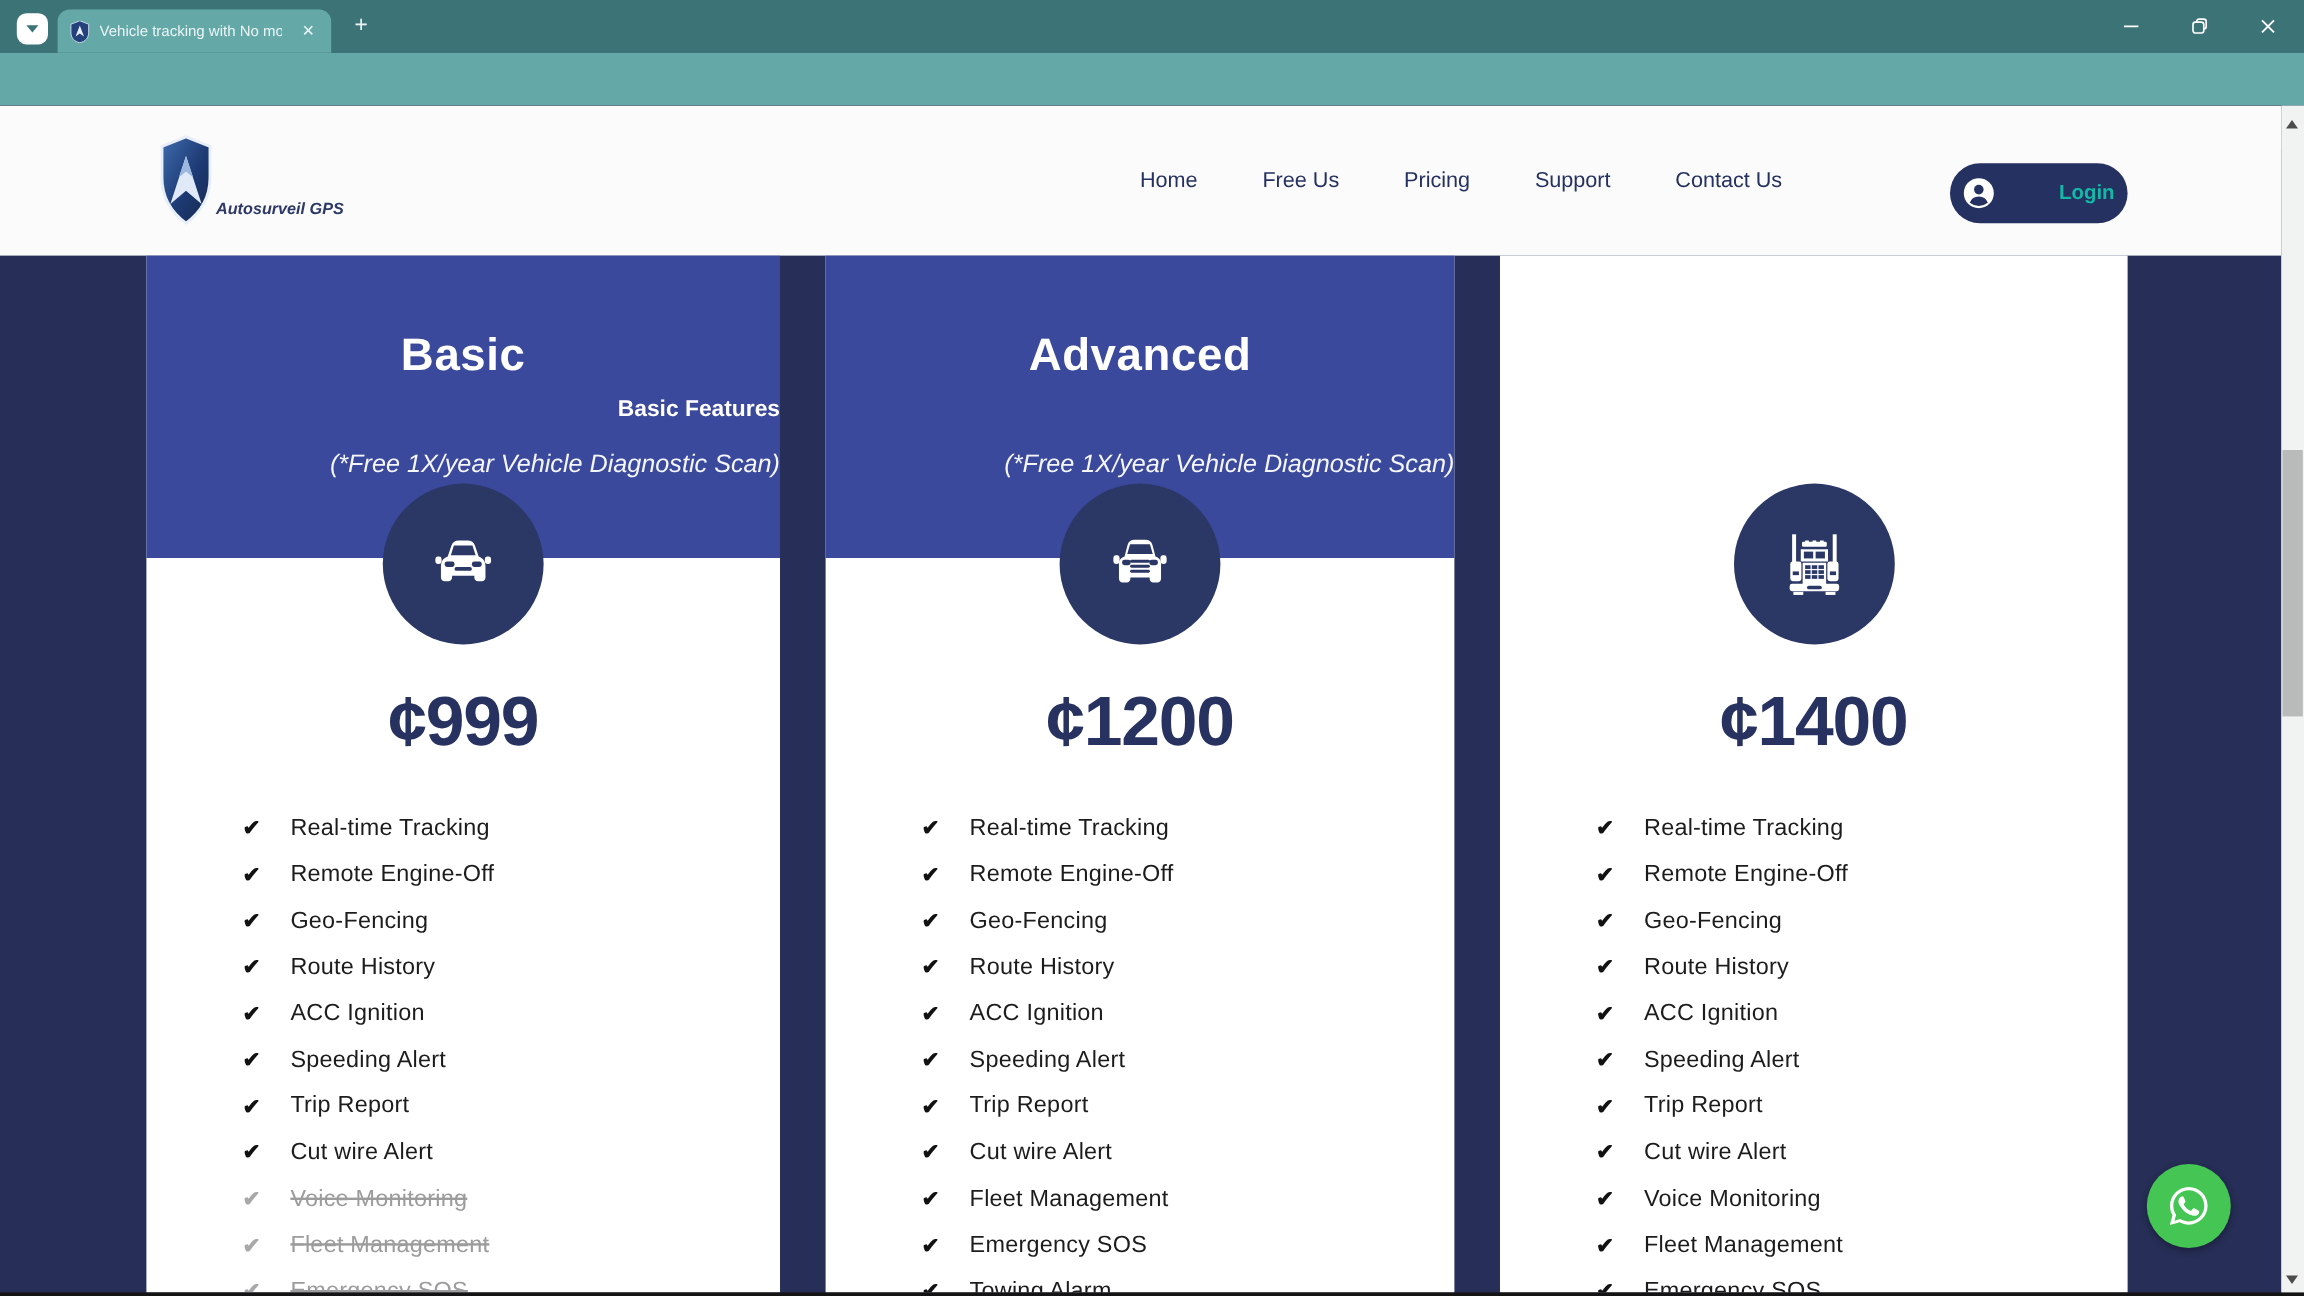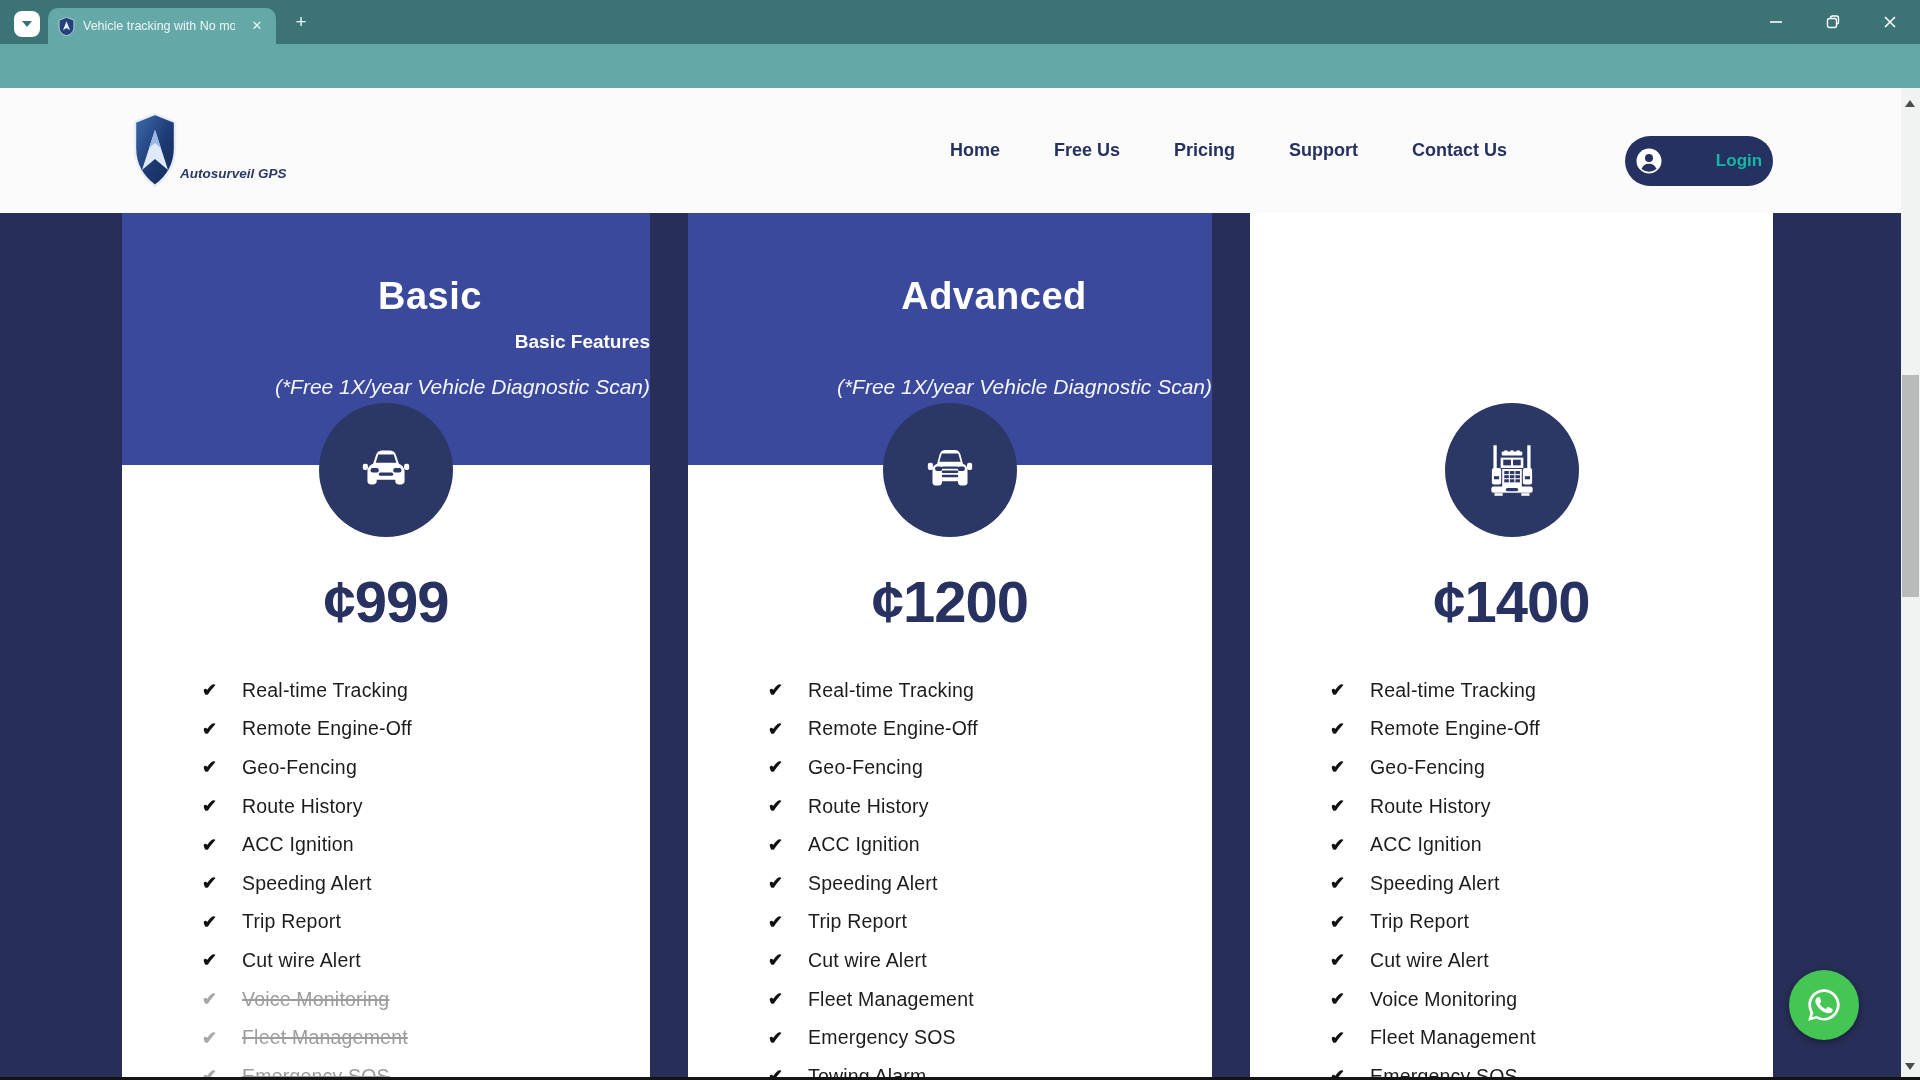--- a/index.html
+++ b/index.html
@@ -45,32 +45,32 @@
   #update-label { color:#f0f8f7; font-size:14px; white-space:nowrap; }
   #kebab { margin-left:auto; display:flex; flex-direction:column; gap:3px; padding:2px 4px; }
   #kebab i { width:3.5px; height:3.5px; border-radius:50%; background:#f0f8f7; }
 
   
   #viewport { left:0; top:88px; width:1901px; height:989px; overflow:hidden; background:#272e57; }
   #site-header { position:absolute; left:0; top:0; width:1901px; height:125px; background:#fbfbfb; }
   #logo-wrap { position:absolute; left:132px; top:24px; display:flex; align-items:flex-end; }
   #logo-text { position:absolute; left:180px; top:78px; font-size:13.5px; font-weight:700; color:#2c3866; white-space:nowrap;font-style:italic; }
   #main-nav { position:absolute; left:950px; top:0; height:125px; display:flex; align-items:center; gap:54px; }
-  .nav-link { font-size:18px; font-weight:700; color:#253160; text-decoration:none; white-space:nowrap; }
+  .nav-link { font-size:18px; font-weight:400; color:#253160; text-decoration:none; white-space:nowrap; }
   #login-btn { position:absolute; left:1625px; top:48px; width:148px; height:50px; border-radius:26px; background:#253160;
     display:flex; align-items:center; justify-content:center; gap:10px; }
   #login-label { color:#14b8a6; font-size:17px; font-weight:700;padding-left:44px; }
 
   
   .card { position:absolute; top:125px; height:960px; background:#ffffff; }
   #card-0 { left:122px; width:528px; }
   #card-1 { left:688px; width:524px; }
   #card-2 { left:1250px; width:523px; }
   .card-head { position:absolute; left:0; top:0; width:100%; height:252px; background:#3a499c; }
-  .plan-title { position:absolute; top:62px; width:100%; text-align:center; color:#ffffff; font-size:38px; font-weight:800; letter-spacing:.5px;margin-left:44px; }
+  .plan-title { position:absolute; top:62px; width:100%; text-align:center; color:#ffffff; font-size:38px; font-weight:800; letter-spacing:.5px; }
   .plan-sub { position:absolute; top:118px; width:100%; text-align:right; color:#ffffff; font-size:19px; font-weight:700; }
   .plan-note { position:absolute; top:162px; width:100%; text-align:right; color:#f5f6fc; font-size:21px; font-style:italic; }
   .plan-circle { position:absolute; top:190px; left:50%; transform:translateX(-50%); width:134px; height:134px;
     border-radius:50%; background:#2b3765; display:flex; align-items:center; justify-content:center; }
   .plan-price { position:absolute; top:355px; width:100%; text-align:center; color:#283261; font-size:58px; font-weight:800; letter-spacing:-1px; }
   .feat-list { position:absolute; top:458px; left:80px; right:16px; list-style:none; }
   .feat { display:flex; align-items:center; height:38.6px; color:#1c1c1c; font-size:19.5px; }
   .feat .ck { width:22px; margin-right:18px; font-size:18px; font-weight:700; color:#111; }
   .feat .ft { letter-spacing:.2px; }
   .feat.excluded { color:#9c9c9c; }

